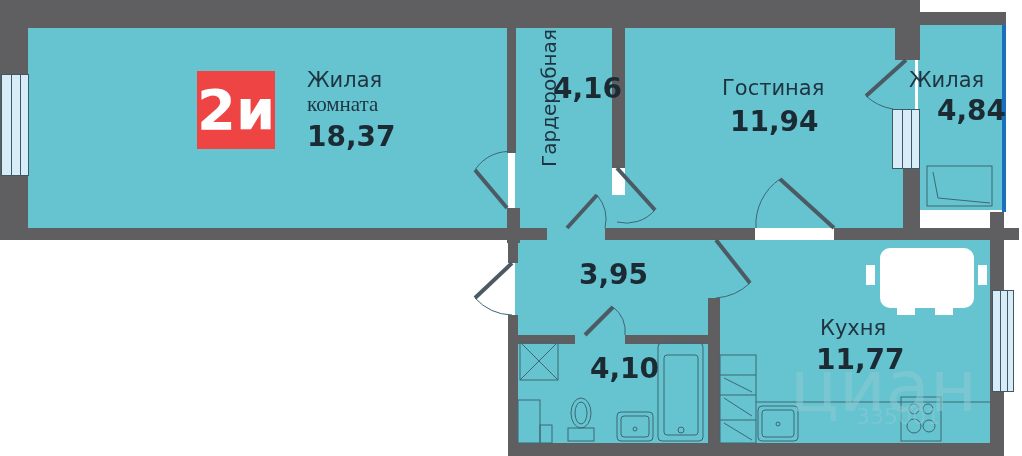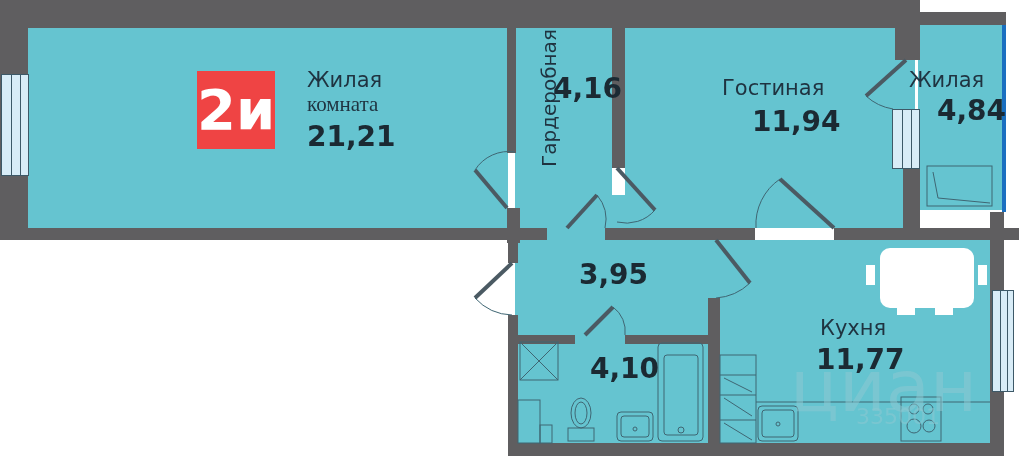--- a/index.html
+++ b/index.html
@@ -133,27 +133,27 @@
   <rect x="866" y="265" width="9" height="20" fill="#ffffff"></rect>
   <rect x="978" y="265" width="9" height="20" fill="#ffffff"></rect>
   <rect x="897" y="307" width="18" height="8" fill="#ffffff"></rect>
   <rect x="935" y="307" width="18" height="8" fill="#ffffff"></rect>
 </svg>
 
 <div class="badge" style="left:197px;top:71px;width:78px;height:78px;">2и</div>
 
 <div class="label" style="left:307px;top:68px;">Жилая</div>
 <div class="label" style="left:307px;top:92px;font-family:Liberation Serif, serif;">комната</div>
-<div class="area" style="left:307px;top:122px;">21,21</div>
+<div class="area" style="left:307px;top:122px;">18,37</div>
 
 <div class="label" style="left:484px;top:90px;transform:rotate(-90deg);transform-origin:center;width:130px;text-align:center;font-size:20px;">Гардеробная</div>
 <div class="area" style="left:553px;top:74px;">4,16</div>
 
 <div class="label" style="left:722px;top:76px;">Гостиная</div>
-<div class="area" style="left:730px;top:107px;margin-left:22px;">11,94</div>
+<div class="area" style="left:730px;top:107px;">11,94</div>
 
 <div class="label" style="left:909px;top:68px;">Жилая</div>
 <div class="area" style="left:937px;top:96px;">4,84</div>
 
 <div class="area" style="left:579px;top:260px;">3,95</div>
 <div class="area" style="left:590px;top:354px;">4,10</div>
 
 <div class="label" style="left:820px;top:316px;">Кухня</div>
 <div class="area" style="left:816px;top:345px;">11,77</div>
 

